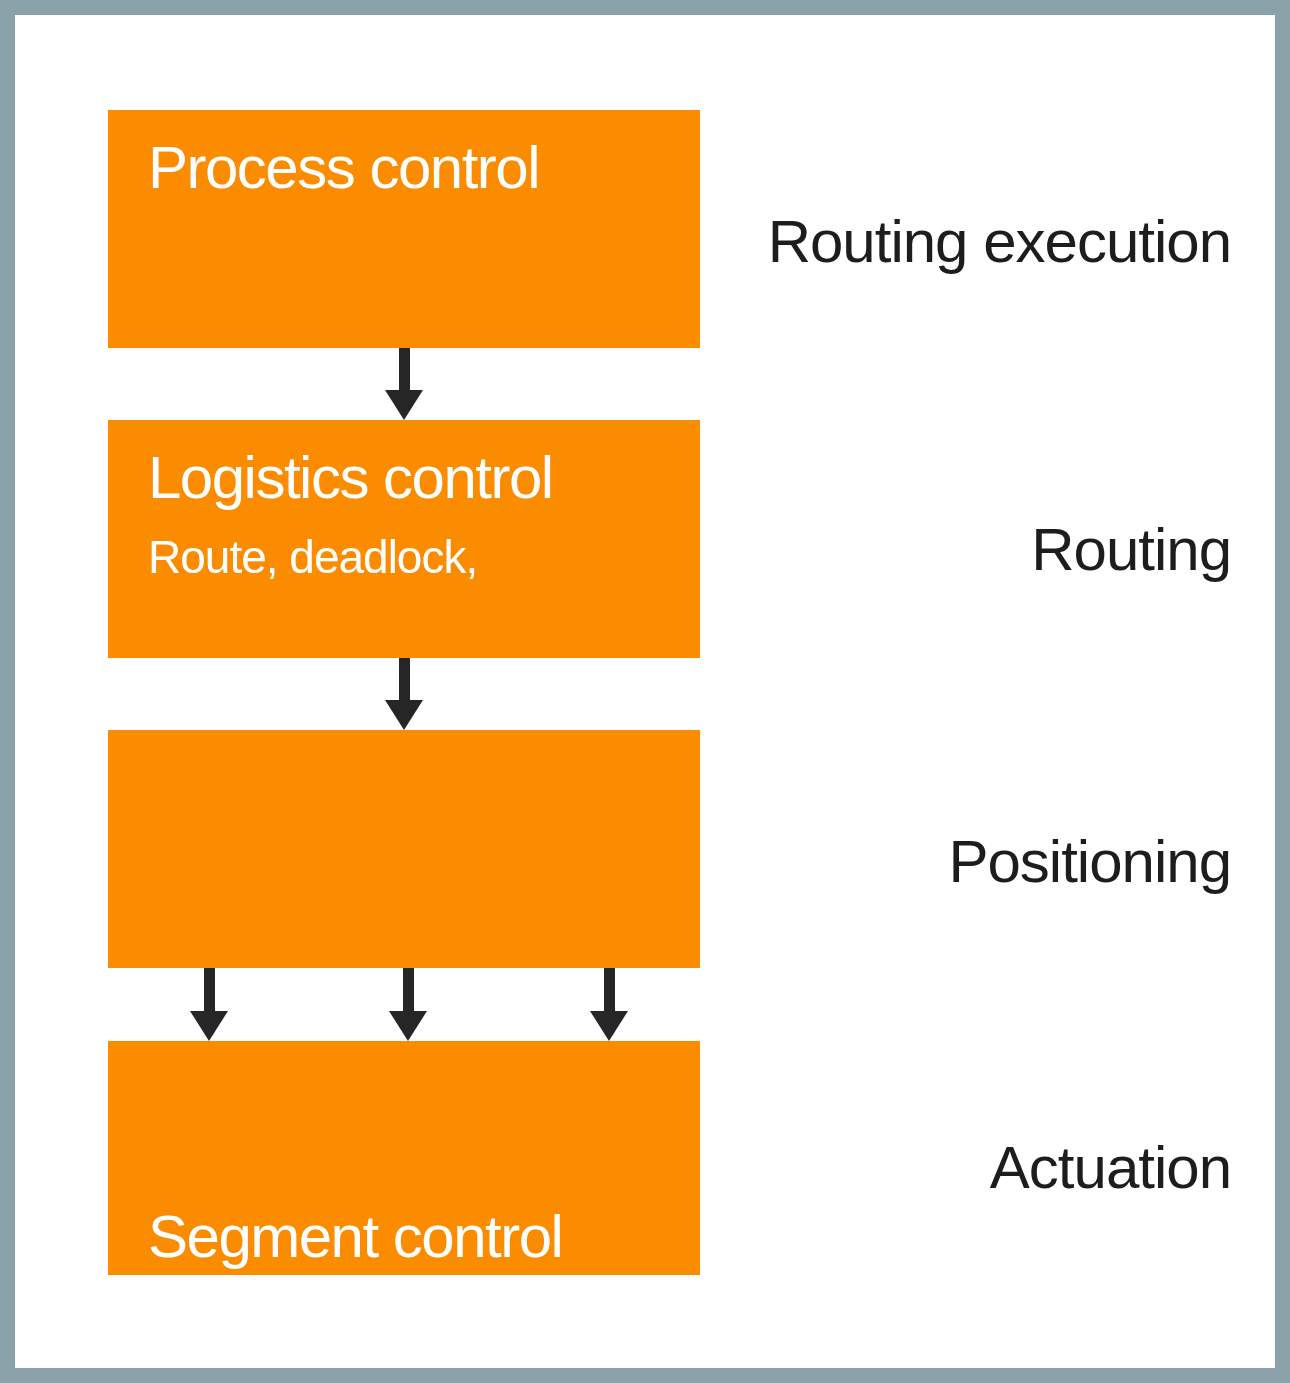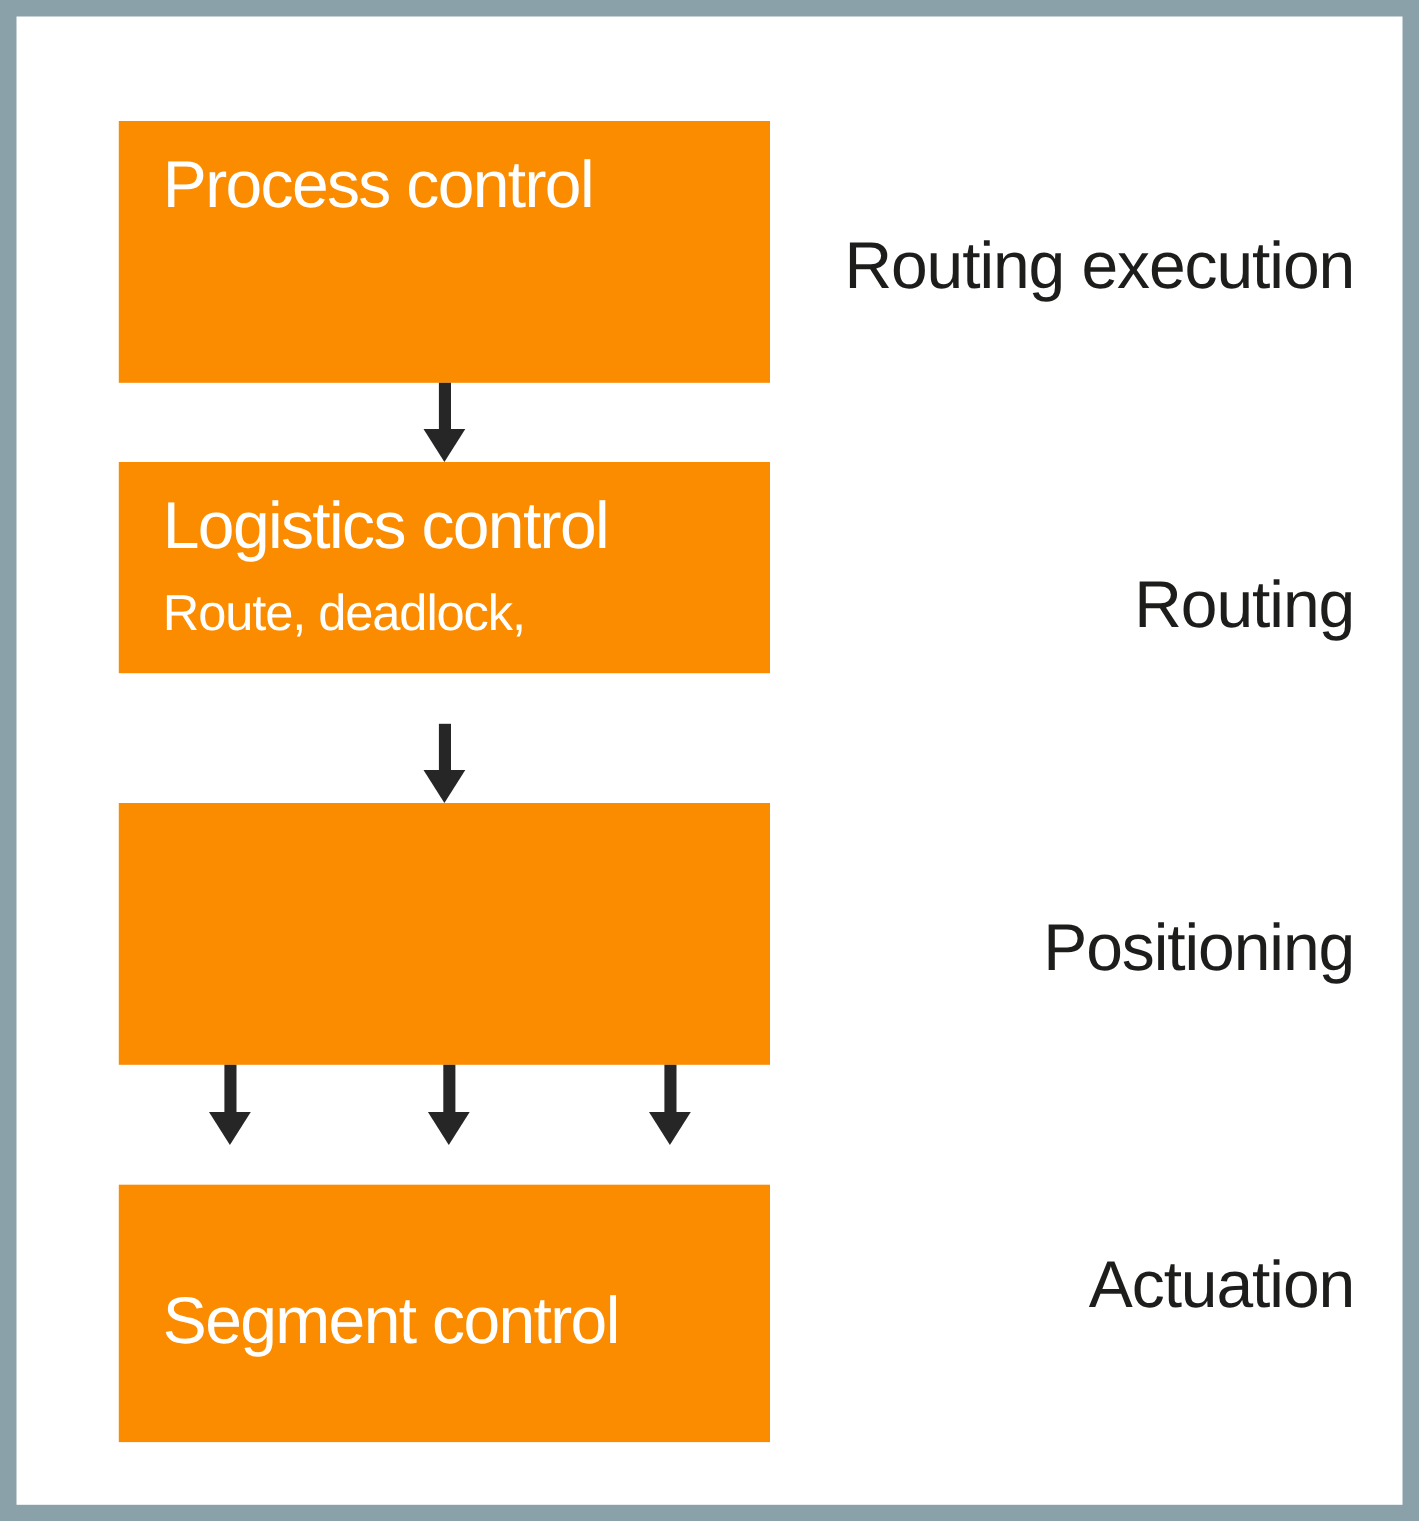--- a/index.html
+++ b/index.html
@@ -25,23 +25,23 @@
   }
   .flow-box {
     position: absolute;
     left: 93px;
     width: 592px;
     background: var(--box_bg);
     color: var(--box_text);
     padding: 20px 12px 0 40px;
   }
   .box-1 { top: 95px;  height: 238px; }
-  .box-2 { top: 405px; height: 192px; }
+  .box-2 { top: 405px; height: 238px; }
   .box-3 { top: 715px; height: 238px; }
-  .box-4 { top: 1026px; height: 234px; display: flex; align-items: center; padding-top: 14px; margin-top: 36px; }
+  .box-4 { top: 1026px; height: 234px; display: flex; align-items: flex-end; padding-top: 14px; }
   .box-title {
     font-size: 60px;
     line-height: 76px;
     letter-spacing: -1.5px;
     font-weight: 400;
     white-space: nowrap;
   }
   .box-subtitle {
     margin-top: 8px;
   }

